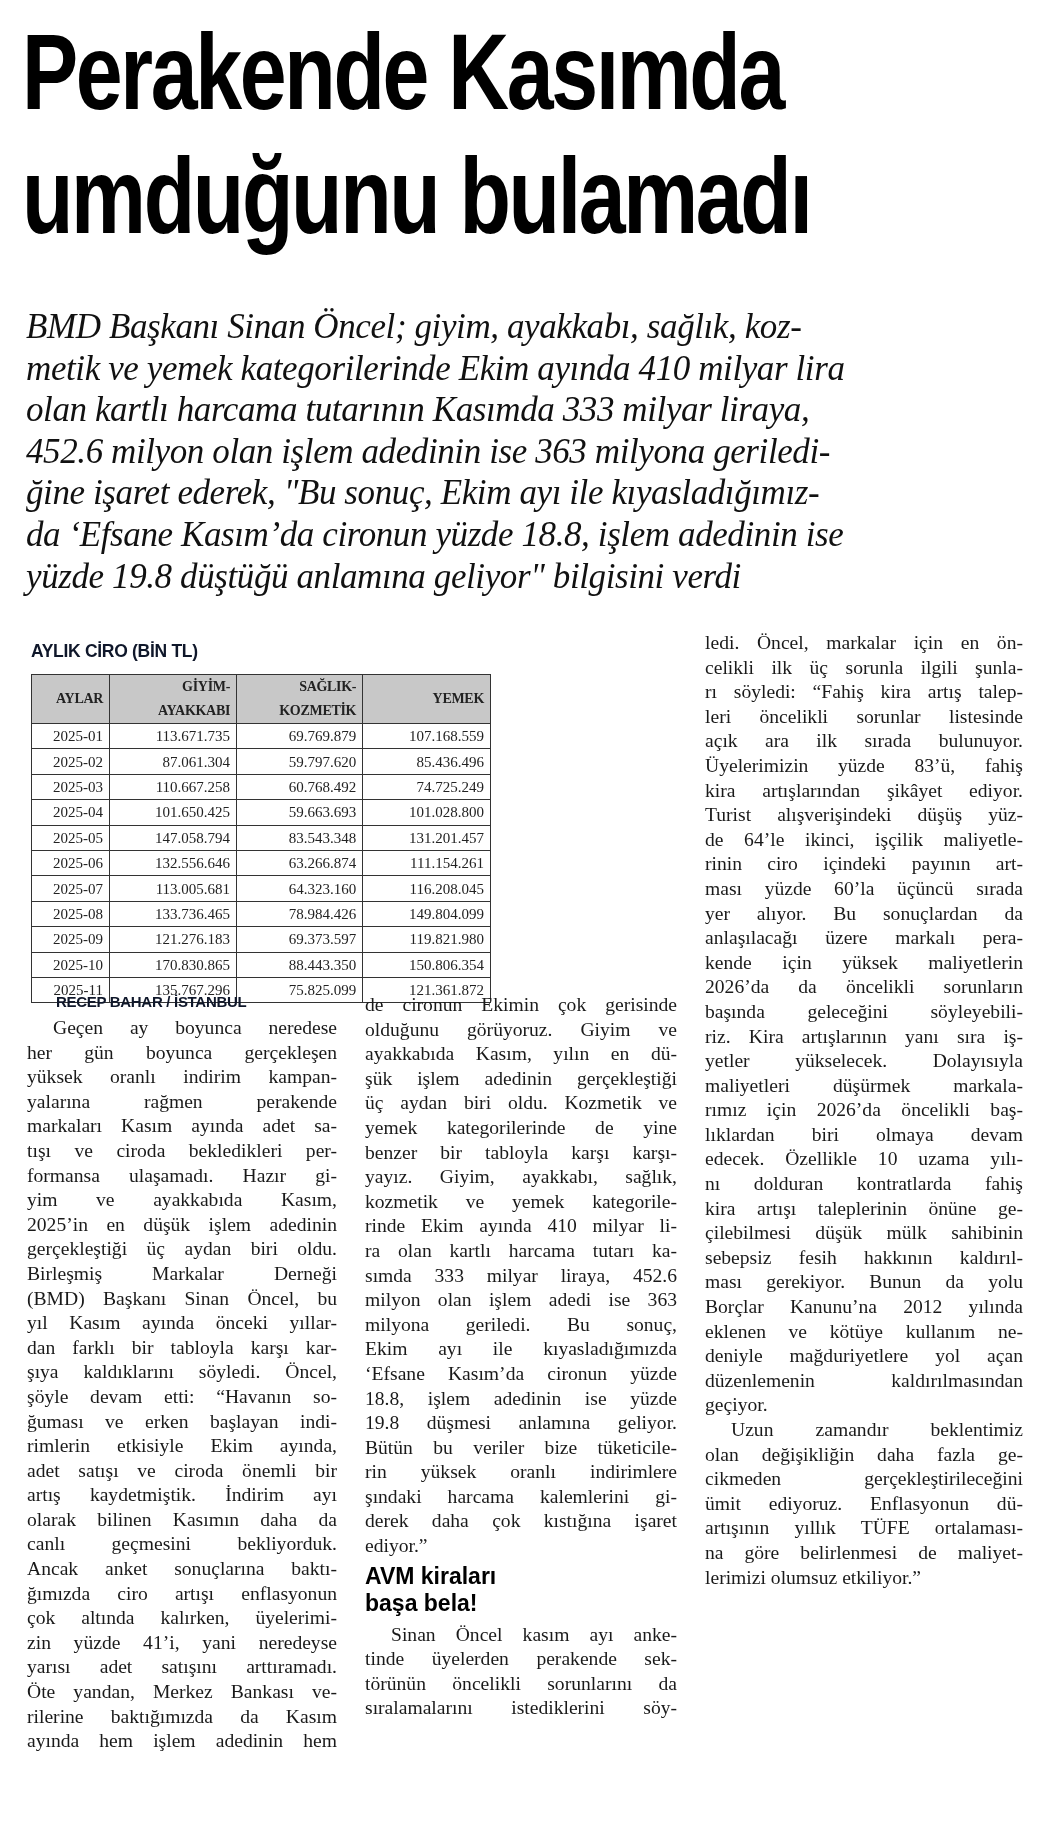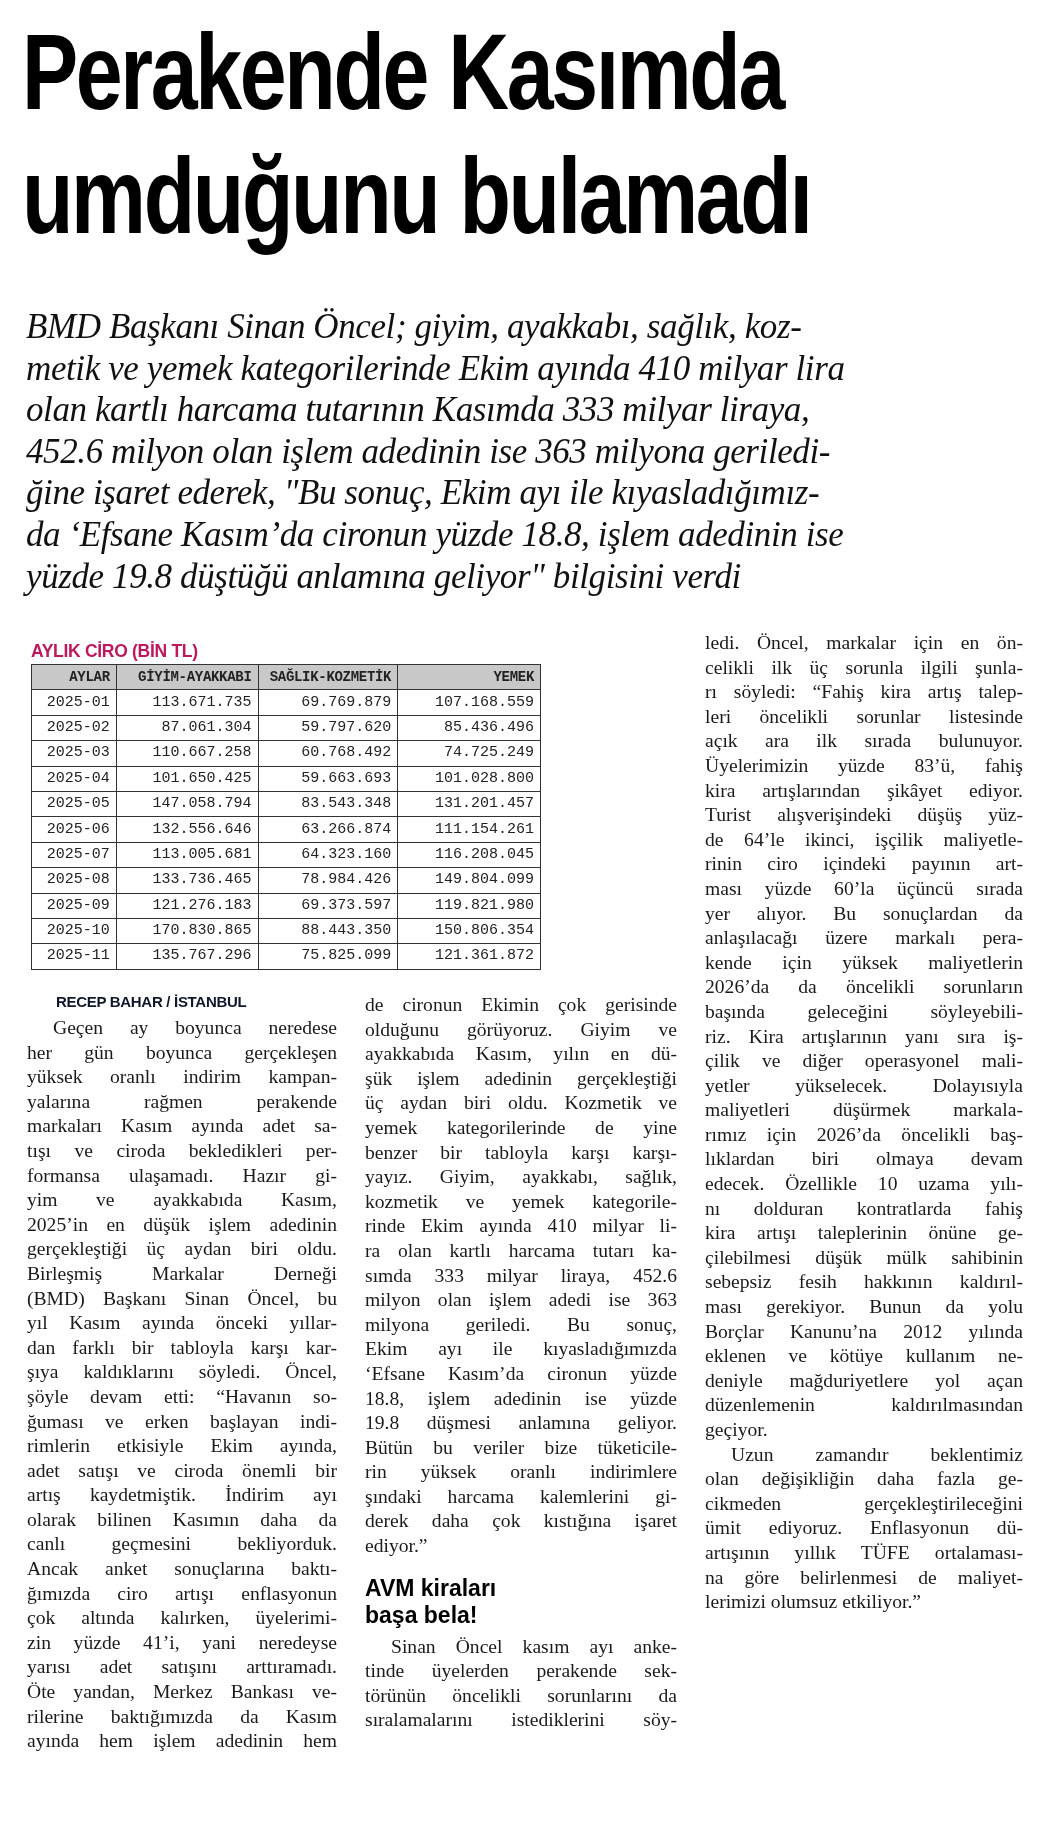--- a/index.html
+++ b/index.html
@@ -17,43 +17,43 @@
     position: absolute; left: 26px; top: 306px; width: 985px;
     font-family: "Liberation Serif", serif; font-style: italic;
     font-size: 35px; line-height: 41.6px; color: #111; letter-spacing: -0.4px;
   }
   .standfirst div { white-space: nowrap; }
 
   
   .table-block { position: absolute; left: 31px; top: 640px; width: 630px; }
   .table-title {
     font-family: "Liberation Sans", sans-serif; font-weight: 700; font-size: 17.5px;
-    color: #be185d; letter-spacing: -0.3px; margin-bottom: 2px; height: 22px; line-height: 22px;
-  }
-  table.ciro { border-collapse: collapse; width: 510px; font-family: Liberation Mono, monospace; font-size: 15px; color: #222; }
+    color: #0f172a; letter-spacing: -0.3px; margin-bottom: 12px; height: 22px; line-height: 22px;
+  }
+  table.ciro { border-collapse: collapse; width: 460px; font-family: Liberation Serif, serif; font-size: 15px; color: #222; }
   table.ciro th, table.ciro td { border: 1.5px solid #333; text-align: right; padding: 0 6px; height: 24.4px; line-height: 24px; }
   table.ciro th { background: #c8c8c8; font-weight: 700; font-size: 14px; letter-spacing: -0.3px; }
   table.ciro col.c0 { width: 85px; } table.ciro col.c1 { width: 142px; } table.ciro col.c2 { width: 140px; } table.ciro col.c3 { width: 143px; }
 
   
   .col { position: absolute; font-family: "Liberation Serif", serif; font-size: 19.6px; line-height: 24.6px; color: #1a1a1a; }
   .col .ln { white-space: nowrap; text-align: justify; text-align-last: justify; display: block; }
   .col .ln.last { text-align-last: left; }
   .col .ln.indent { padding-left: 26px; font-family: Liberation Serif, serif; }
   .col-left { left: 27px; top: 1016px; width: 310px; }
   .col-mid { left: 365px; top: 993px; width: 312px; }
   .col-right { left: 705px; top: 631px; width: 318px; }
 
   .byline {
     font-family: "Liberation Sans", sans-serif; font-weight: 700; font-size: 15px; letter-spacing: -0.3px;
     color: #0f172a; position: absolute; left: 56px; top: 993px;
   }
   .subhead {
     font-family: "Liberation Sans", sans-serif; font-weight: 700; font-size: 23px; line-height: 27px;
-    color: #000; margin: 16px 0 6px 0;
+    color: #000; margin: 4px 0 6px 0;
   }
 </style>
 </head>
 <body>
 
 <div class="headline">
   <div>Perakende Kasımda</div>
   <div>umduğunu bulamadı</div>
 </div>
 
@@ -240,21 +240,20 @@
       <span class="ln">Turist alışverişindeki düşüş yüz-</span>
       <span class="ln">de 64’le ikinci, işçilik maliyetle-</span>
       <span class="ln">rinin ciro içindeki payının art-</span>
       <span class="ln">ması yüzde 60’la üçüncü sırada</span>
       <span class="ln">yer alıyor. Bu sonuçlardan da</span>
       <span class="ln">anlaşılacağı üzere markalı pera-</span>
       <span class="ln">kende için yüksek maliyetlerin</span>
       <span class="ln">2026’da da öncelikli sorunların</span>
       <span class="ln">başında geleceğini söyleyebili-</span>
       <span class="ln">riz. Kira artışlarının yanı sıra iş-</span>
-      <span class="ln">çilik ve diğer operasyonel mali-</span>
       <span class="ln">yetler yükselecek. Dolayısıyla</span>
       <span class="ln">maliyetleri düşürmek markala-</span>
       <span class="ln">rımız için 2026’da öncelikli baş-</span>
       <span class="ln">lıklardan biri olmaya devam</span>
       <span class="ln">edecek. Özellikle 10 uzama yılı-</span>
       <span class="ln">nı dolduran kontratlarda fahiş</span>
       <span class="ln">kira artışı taleplerinin önüne ge-</span>
       <span class="ln">çilebilmesi düşük mülk sahibinin</span>
       <span class="ln">sebepsiz fesih hakkının kaldırıl-</span>
       <span class="ln">ması gerekiyor. Bunun da yolu</span>

